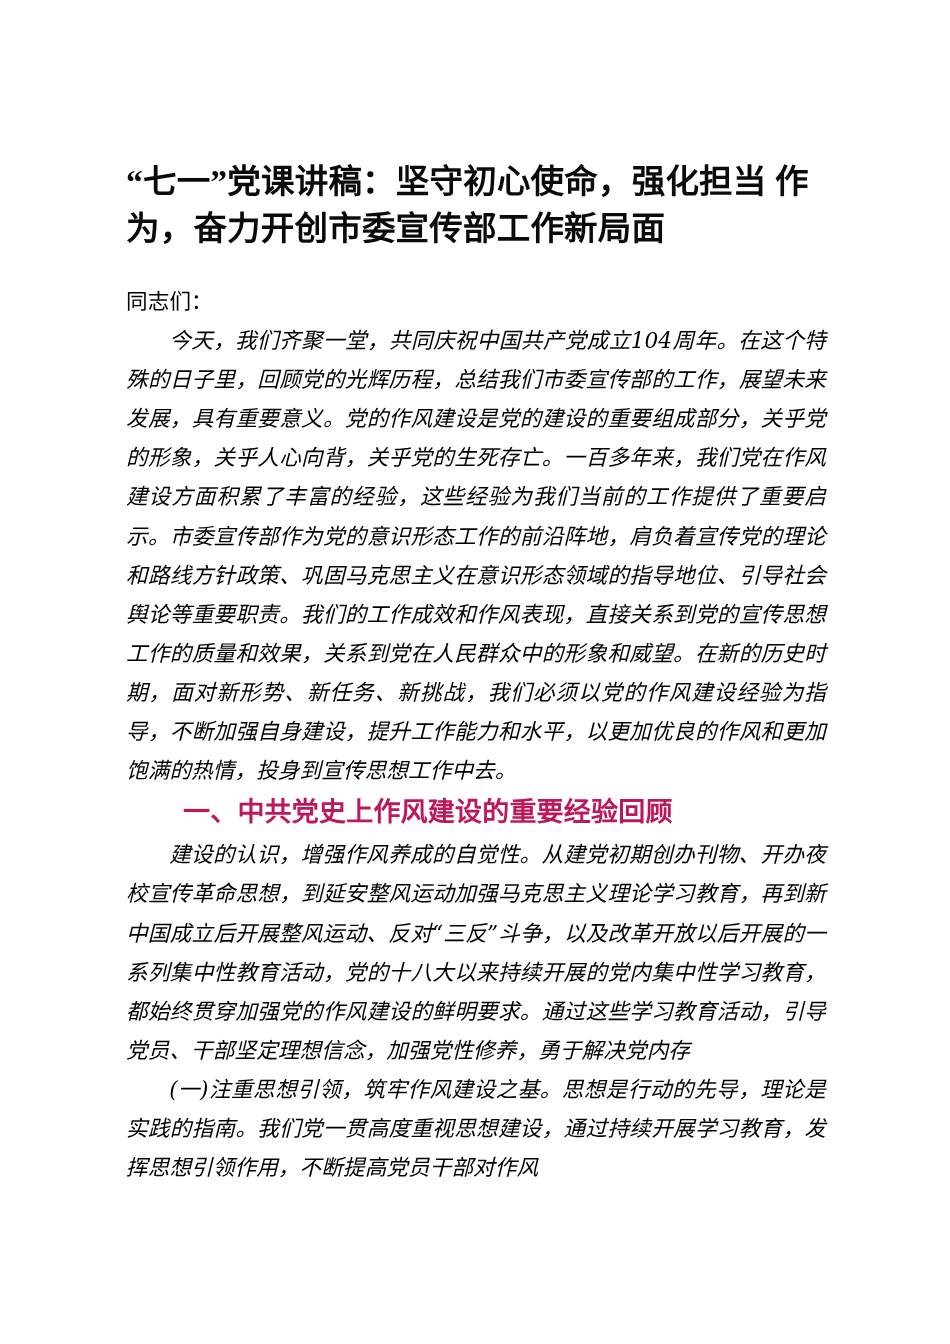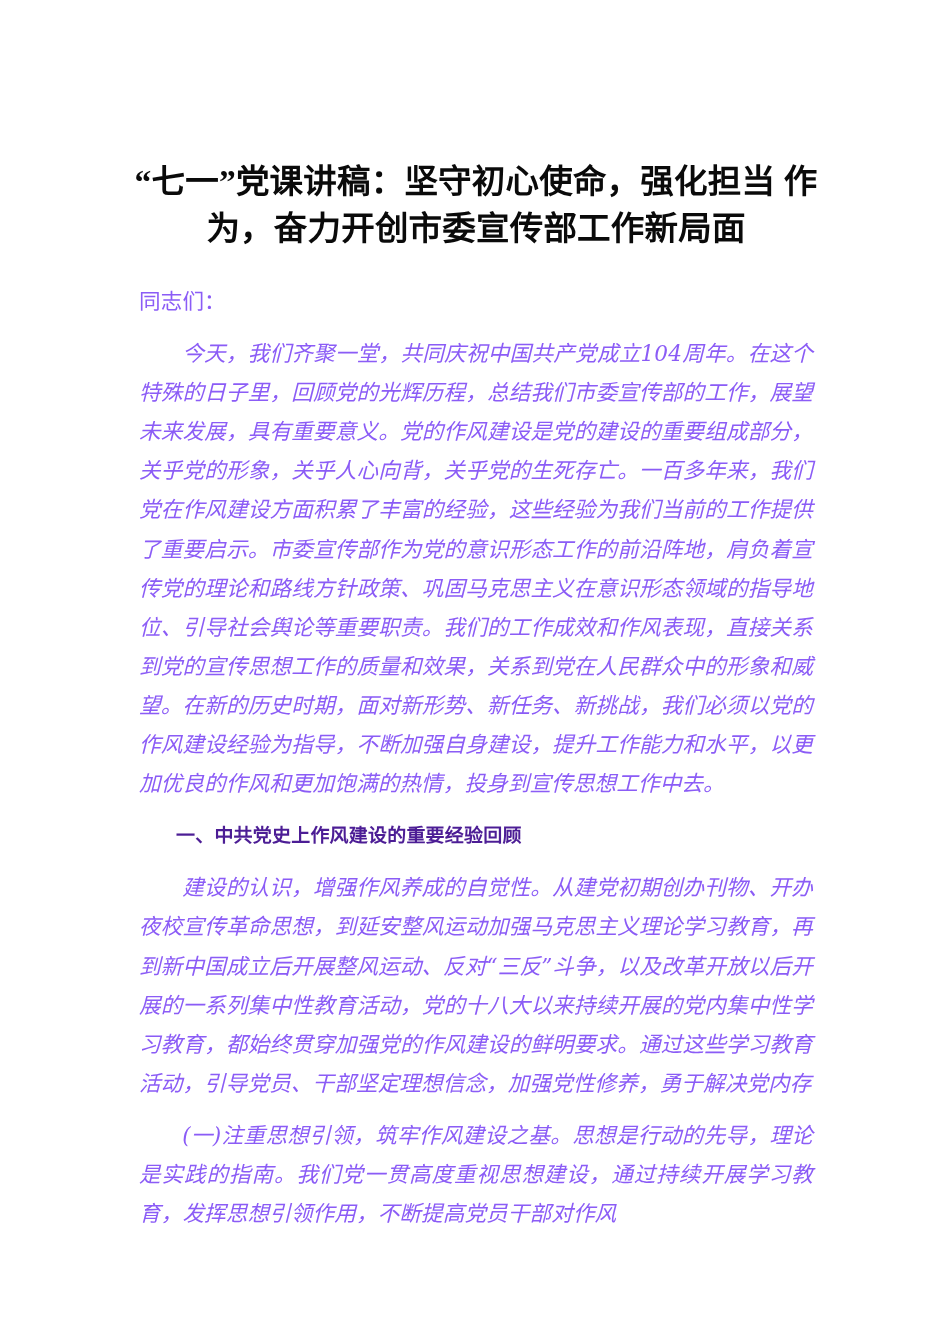--- a/index.html
+++ b/index.html
@@ -35,62 +35,62 @@
 
   
   .doc-title {
     margin: 0;
     padding: 0;
     padding-top: 158px;
     font-family: "Liberation Serif", "DejaVu Serif", serif;
     font-weight: 700;
     font-size: 33.5px;
     line-height: 47px;
-    text-align: center;
+    text-align: left;
     letter-spacing: 0.2px;
     color: #0a0a0a;
     text-rendering: optimizeLegibility;
   }
 
   
   .para {
-    margin: 13px;
+    margin: 0;
     padding: 0;
     font-family: "DejaVu Serif", "Liberation Serif", serif;
     font-size: 21.6px;
     line-height: 39.1px;
     text-align: justify;
     text-justify: inter-character;
     text-align-last: left;
     letter-spacing: 0.1px;
-    color: #8b5cf6;
+    color: #000000;
     word-break: break-all;
   }
 
   .para.salutation {
     margin-top: 30px;
     text-indent: 0;
   }
 
   .para.indent {
     text-indent: 2em;
     font-style: italic;
   }
 
   
   .section-heading {
-    margin: 12px;
+    margin: 3px;
     padding: 0;
     font-family: "Liberation Sans", "DejaVu Sans", sans-serif;
     font-weight: 700;
-    font-size: 19px;
+    font-size: 27px;
     line-height: 39.1px;
     text-indent: 2em;
     letter-spacing: 0.2px;
-    color: #4c1d95;
+    color: #be185d;
   }
 </style>
 </head>
 <body>
 
 <div class="page">
   <div class="page-body">
 
     <h1 class="doc-title">
       <span>“七一”党课讲稿：坚守初心使命，强化担当</span>

